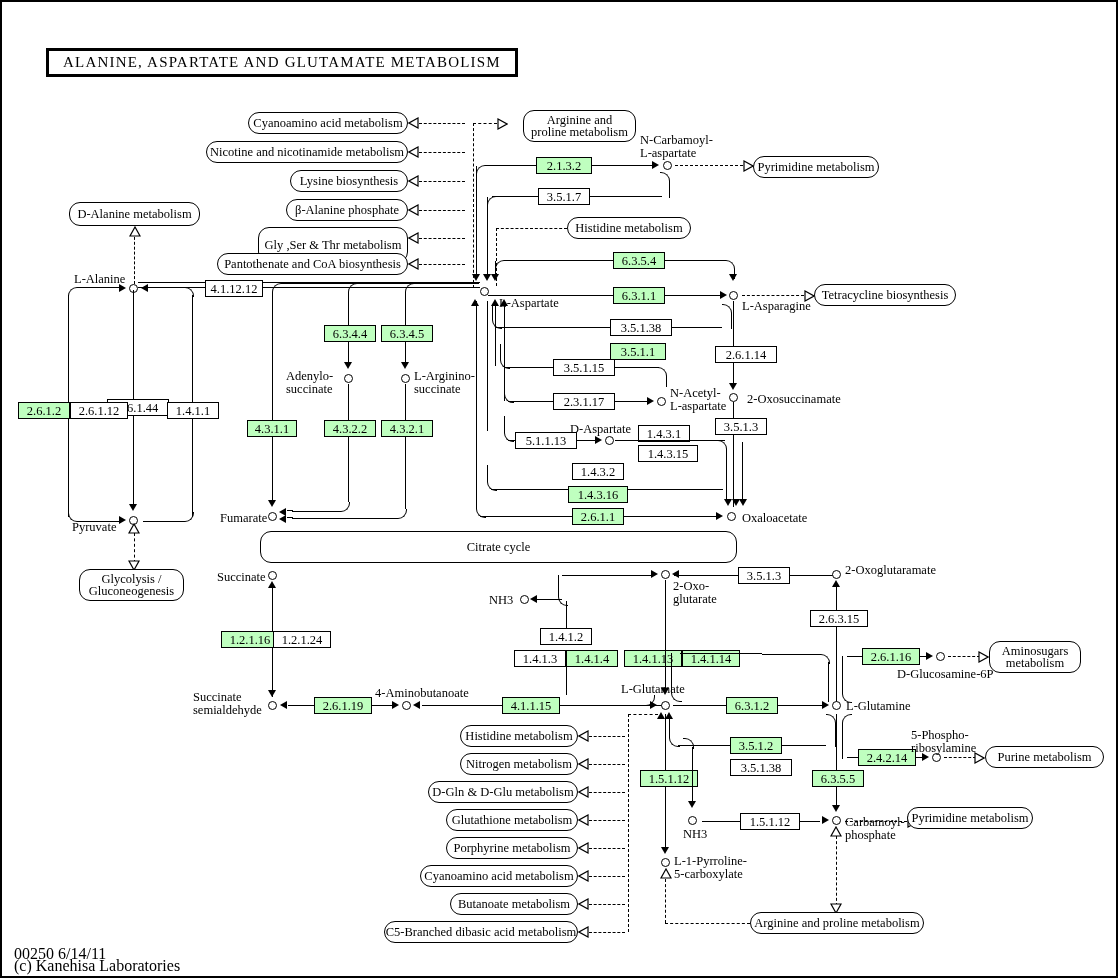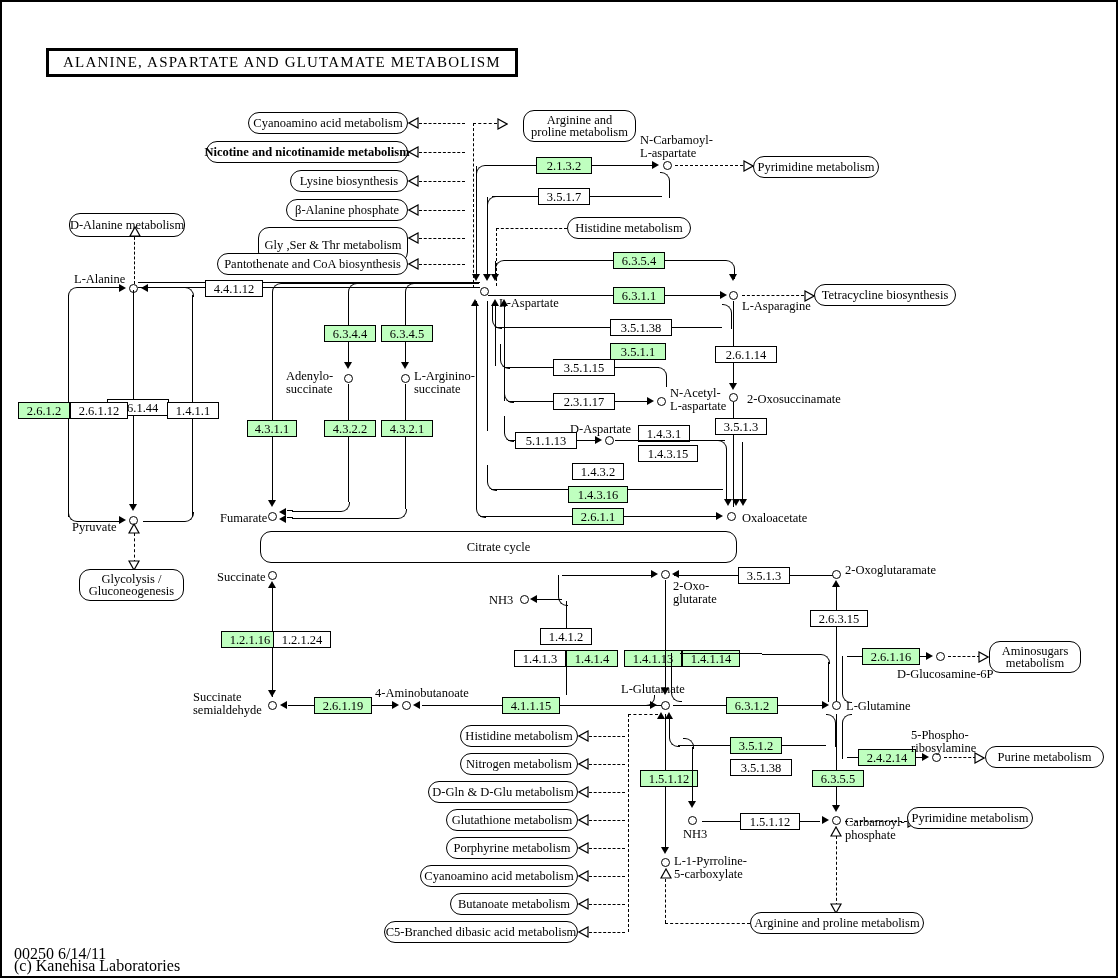--- a/index.html
+++ b/index.html
@@ -65,21 +65,21 @@
   .foot{position:absolute;left:12px;bottom:4px;font-size:16px;line-height:12px;}
 </style>
 </head>
 <body>
 
 <div id="page">
 
   <div class="title-box">ALANINE,  ASPARTATE  AND  GLUTAMATE  METABOLISM</div>
 
   <div class="pw" style="left:246px;top:110px;width:160px;height:22px;">Cyanoamino acid metabolism</div>
-  <div class="pw" style="left:204px;top:139px;width:202px;height:22px;font-weight:bold;">Nicotine and nicotinamide metabolism</div>
+  <div class="pw" style="left:204px;top:139px;width:202px;height:22px;">Nicotine and nicotinamide metabolism</div>
   <div class="pw" style="left:288px;top:168px;width:118px;height:22px;">Lysine biosynthesis</div>
   <div class="pw" style="left:284px;top:197px;width:122px;height:22px;">β-Alanine phosphate</div>
   <div class="pw" style="left:256px;top:225px;width:150px;height:36px;">Gly ,Ser &amp; Thr metabolism</div>
   <div class="pw" style="left:215px;top:251px;width:191px;height:22px;">Pantothenate and CoA biosynthesis</div>
 
   <div class="oh" style="left:406px;top:115px;">
     <svg width="11" height="12">
         <polygon points="10,1 10,11 1,6" fill="#fff" stroke="#000" stroke-width="1.2"></polygon>
       </svg>
     </div>
@@ -219,21 +219,21 @@
   <div class="ar ar-u" style="left:498px;top:297px;"></div>
 
   <div class="ln v" style="left:474px;top:299px;height:208px;"></div>
   <div class="ln v" style="left:485px;top:299px;height:130px;"></div>
   <div class="ln v" style="left:493px;top:299px;height:65px;"></div>
   <div class="ln v" style="left:502px;top:299px;height:100px;"></div>
 
   <div class="ln h" style="left:136px;top:280px;width:342px;"></div>
   <div class="ln h" style="left:136px;top:285px;width:342px;"></div>
 
-  <div class="pw" style="left:67px;top:200px;width:116px;height:24px;margin-top:11px;">D-Alanine metabolism</div>
+  <div class="pw" style="left:67px;top:200px;width:131px;height:24px;">D-Alanine metabolism</div>
   <div class="dash-v" style="left:132px;top:230px;height:52px;"></div>
   <div class="oh" style="left:127px;top:224px;">
     <svg width="12" height="11">
         <polygon points="1,10 11,10 6,1" fill="#fff" stroke="#000" stroke-width="1.2"></polygon>
       </svg>
     </div>
 
   <div class="cpd" style="left:127px;top:282px;"></div>
   <div class="lbl" style="left:72px;top:271px;">L-Alanine</div>
   <div class="ar ar-r" style="left:117px;top:282px;"></div>
@@ -264,21 +264,21 @@
       </svg>
     </div>
   <div class="dash-v" style="left:132px;top:531px;height:30px;"></div>
   <div class="oh" style="left:126px;top:558px;">
     <svg width="12" height="11">
         <polygon points="1,1 11,1 6,10" fill="#fff" stroke="#000" stroke-width="1.2"></polygon>
       </svg>
     </div>
   <div class="pw two" style="left:77px;top:567px;width:105px;height:32px;">Glycolysis / Gluconeogenesis</div>
 
-  <div class="ec" style="left:203px;top:278px;width:58px;">4.4.1.12</div>
+  <div class="ec" style="left:203px;top:278px;width:58px;">4.1.12.12</div>
 
   <div class="ec hl" style="left:322px;top:323px;width:52px;">6.3.4.4</div>
   <div class="ln v" style="left:346px;top:290px;height:33px;"></div>
   <div class="cor tl" style="left:346px;top:281px;width:130px;height:9px;"></div>
   <div class="ln v" style="left:346px;top:340px;height:22px;"></div>
   <div class="ar ar-d" style="left:342px;top:360px;"></div>
   <div class="cpd" style="left:342px;top:372px;"></div>
   <div class="lbl two" style="left:284px;top:368px;width:58px;text-align:left;">Adenylo-<br>succinate</div>
 
   <div class="ec hl" style="left:379px;top:323px;width:52px;">6.3.4.5</div>

